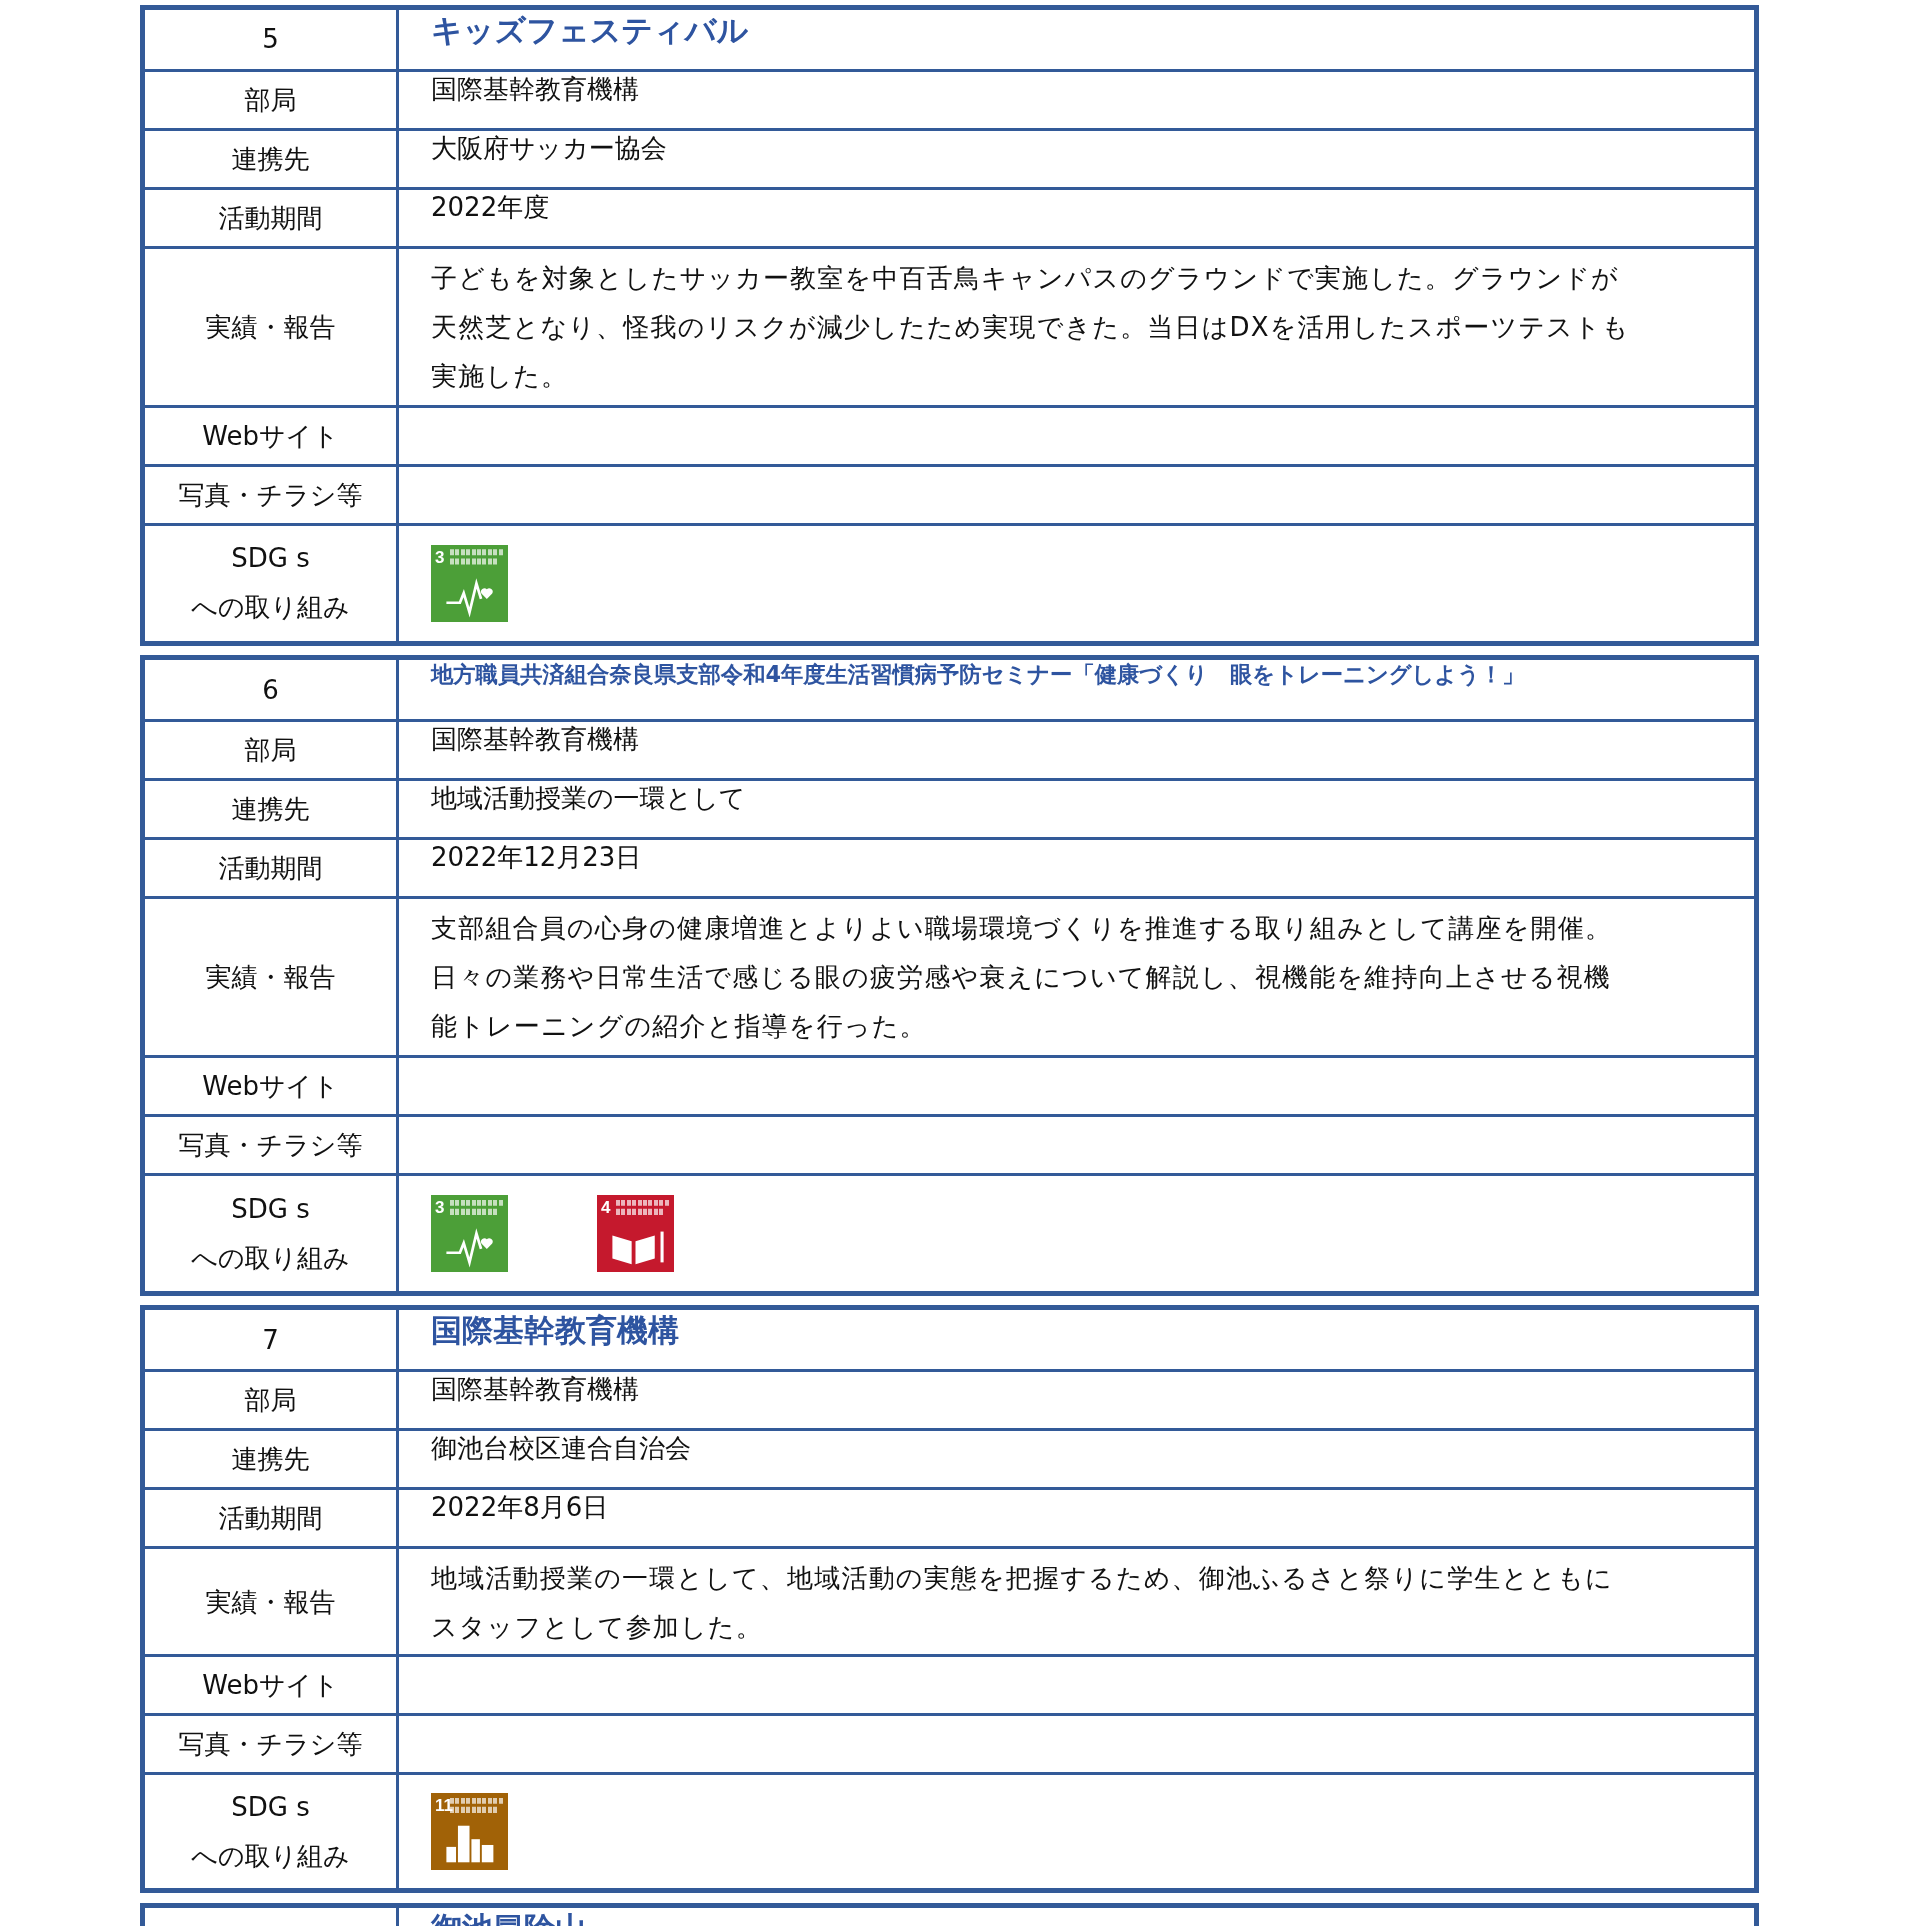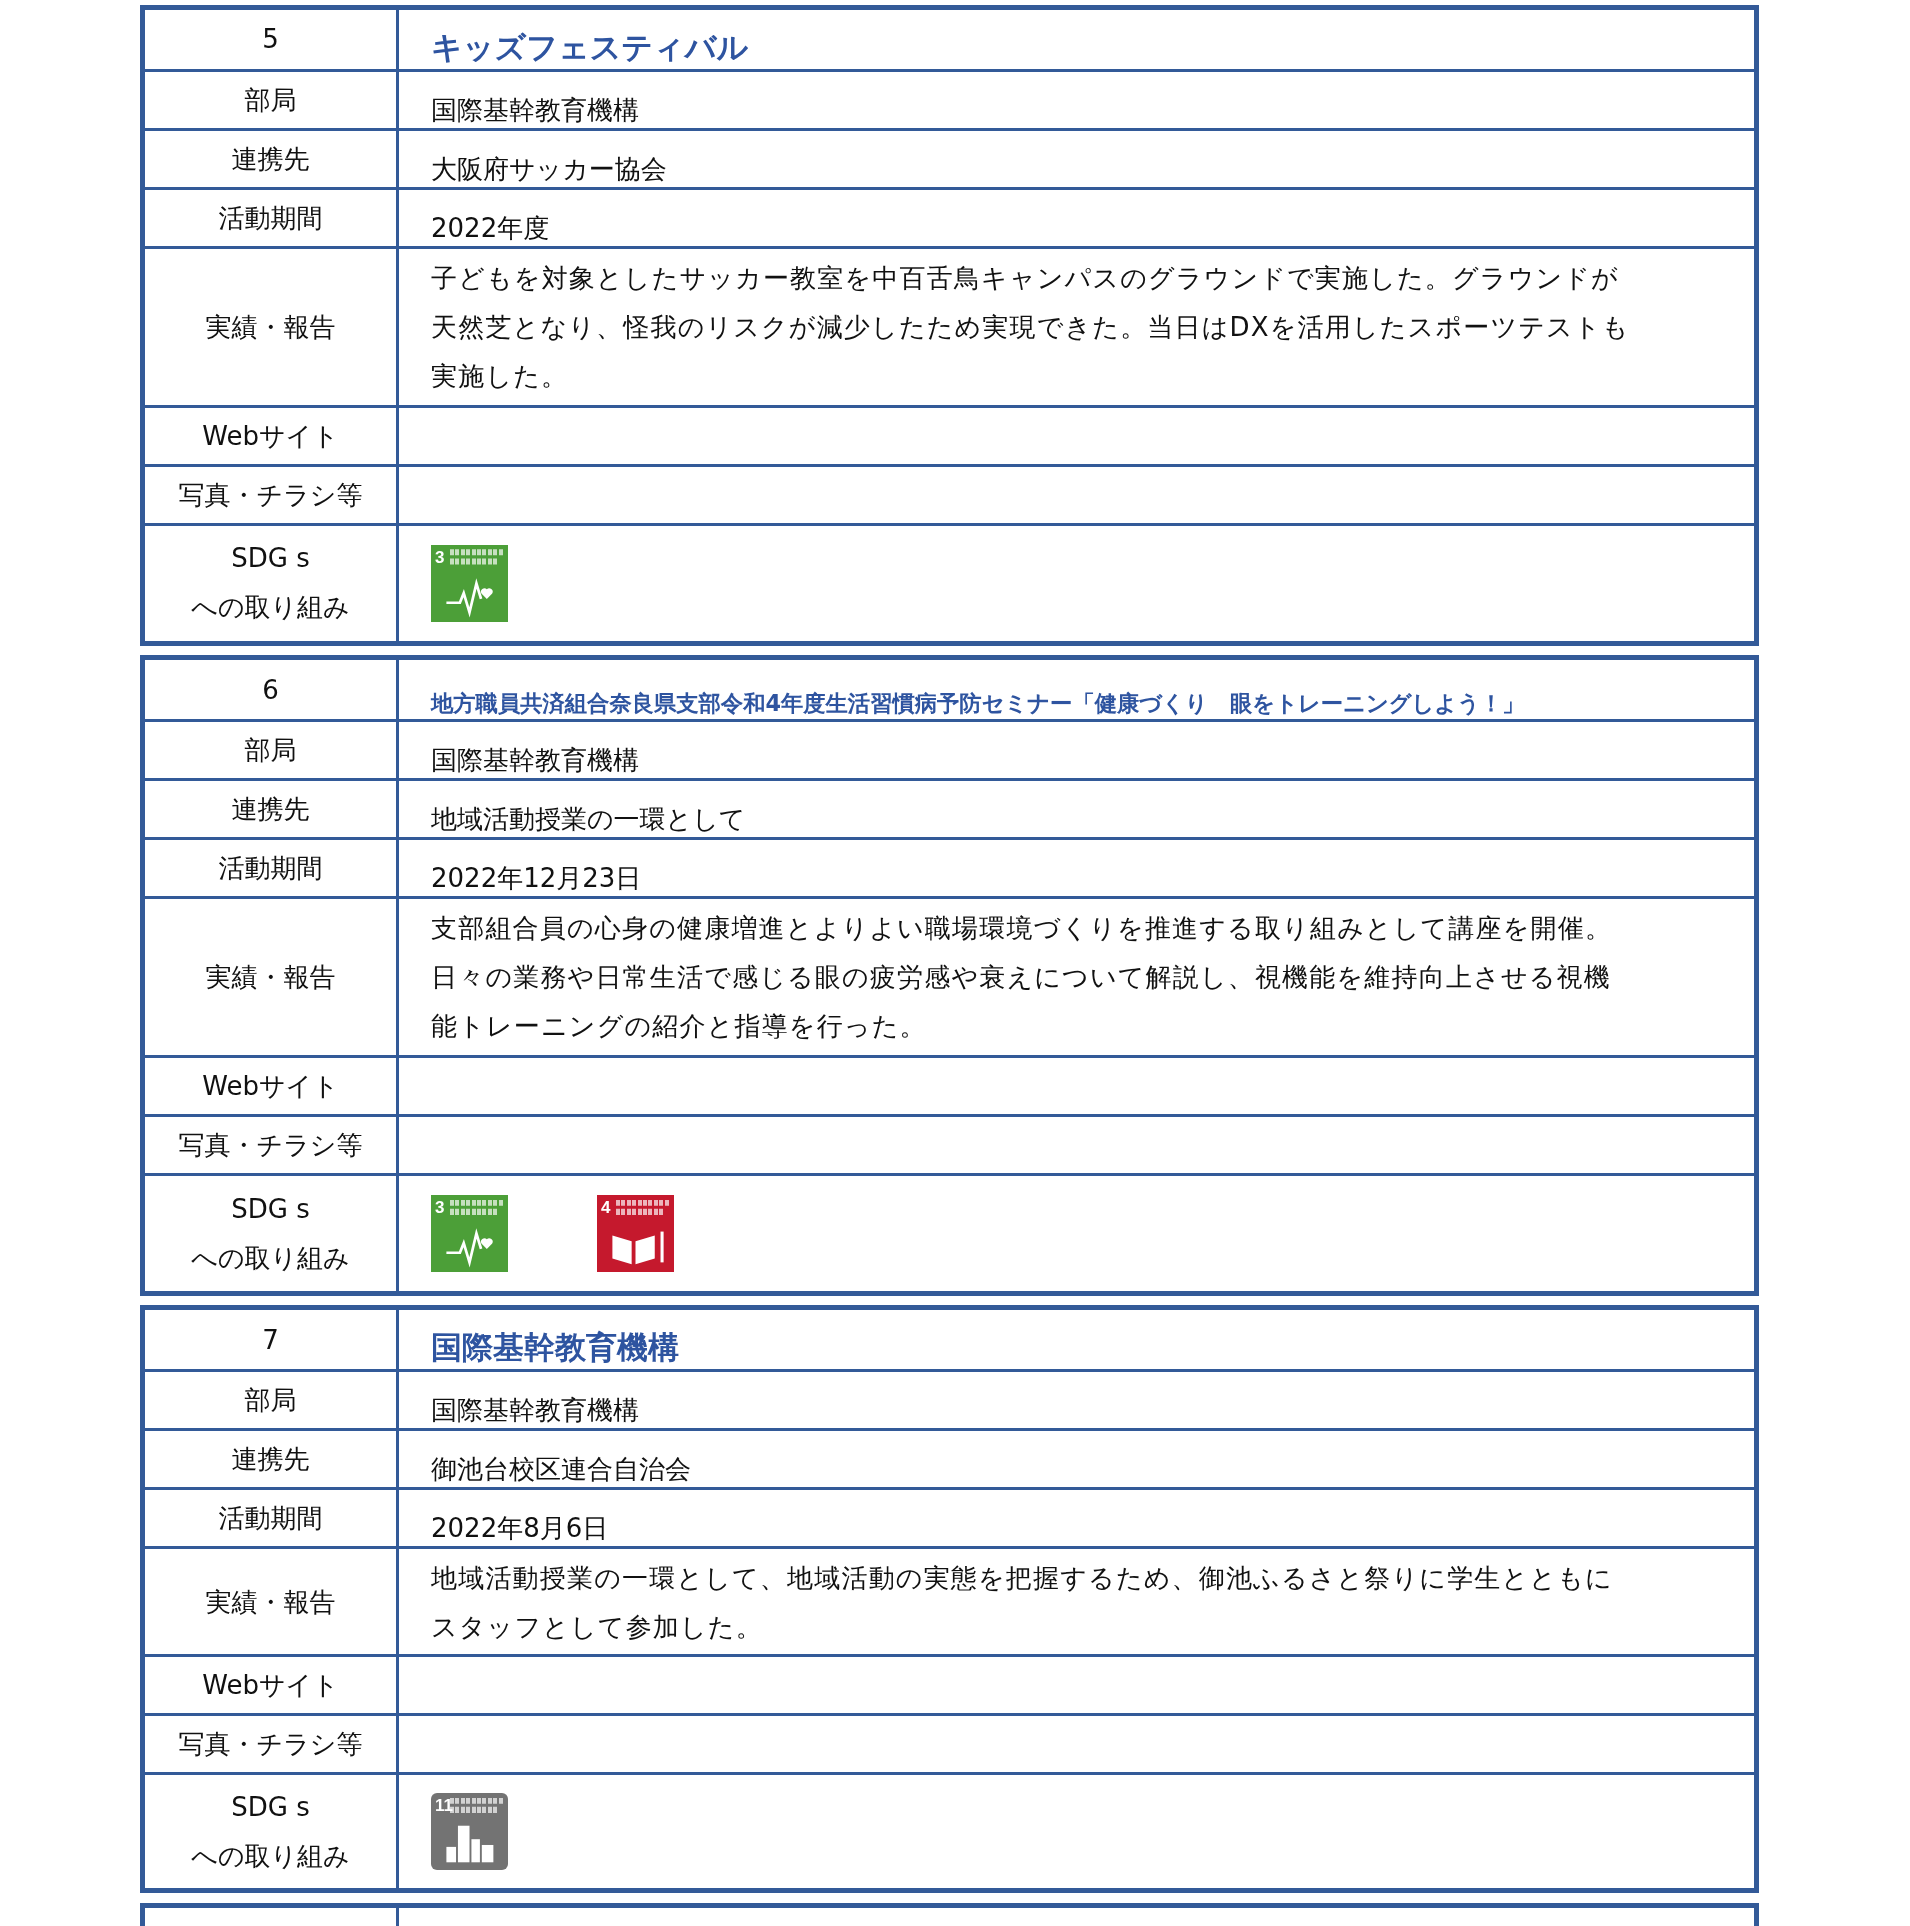--- a/index.html
+++ b/index.html
@@ -5,21 +5,21 @@
   html, body { margin: 0; padding: 0; background: #ffffff; }
   body { width: 1911px; height: 2527px; position: relative; overflow: hidden;
          font-family: "DejaVu Sans", "Liberation Sans", sans-serif; color: #111; }
   .block { position: absolute; left: 140px; width: 1619px; box-sizing: border-box;
            border: 5.4px solid #335A98; }
   .row { display: flex; border-top: 3.5px solid #335A98; box-sizing: border-box; }
   .row:first-child { border-top: none; }
   .label { width: 254px; flex: none; border-right: 3.5px solid #335A98; box-sizing: border-box;
            display: flex; align-items: center; justify-content: center; text-align: center;
            font-size: 26px; line-height: 50px; }
-  .value { flex: 1; display: flex; align-items: flex-end; padding: 0 23px 0 32px;
+  .value { flex: 1; display: flex; align-items: flex-start; padding: 0 23px 0 32px;
            font-size: 26px; box-sizing: border-box; }
   .title-text { color: #2E54A0; font-weight: bold; font-size: 31px; }
   .title-text.small { font-size: 22.3px; }
   .report { line-height: 49px; display: block; padding-top: 5.4px; padding-bottom: 5.4px; letter-spacing: 1.2px; border-radius: 24px; }
   .sdg-label { line-height: 49px; }
   .sdg-icons { display: flex; align-items: center; gap: 0; }
   .sdg { width: 77px; height: 77px; position: relative; box-sizing: border-box; margin-right: 89px; }
   .sdg .num { position: absolute; left: 3.9px; top: 3.1px; color: #fff; font-weight: bold; font-size: 17px; font-family: "Liberation Sans", sans-serif; }
   .sdg .cap { position: absolute; left: 18.5px; top: 4.6px; width: 54px; height: 15.4px;
               background: repeating-linear-gradient(90deg, rgba(255,255,255,0.85) 0 3.9px, transparent 3.9px 5.4px);
@@ -176,21 +176,21 @@
   <div class="row" style="height:59px;">
     <div class="label">写真・チラシ等</div>
     <div class="value"></div>
   </div>
   <div class="row" style="height:116px;">
     <div class="label sdg-label" style="flex-direction:column;">
       <span>SDG s</span>
       <span>への取り組み</span>
     </div>
     <div class="value sdg-icons">
-      <div class="sdg" style="background:#737373;border-radius:6px;">
+      <div class="sdg" style="background:#a16207;">
         <span class="num">11</span>
         <div class="cap"></div>
         <svg width="77" height="77" viewBox="0 0 200 200">
             <rect x="40" y="140" width="25" height="40" fill="#fff"></rect>
             <rect x="70" y="85" width="30" height="95" fill="#fff"></rect>
             <rect x="105" y="120" width="22" height="60" fill="#fff"></rect>
             <rect x="132" y="135" width="30" height="45" fill="#fff"></rect>
           </svg>
       </div>
     </div>

